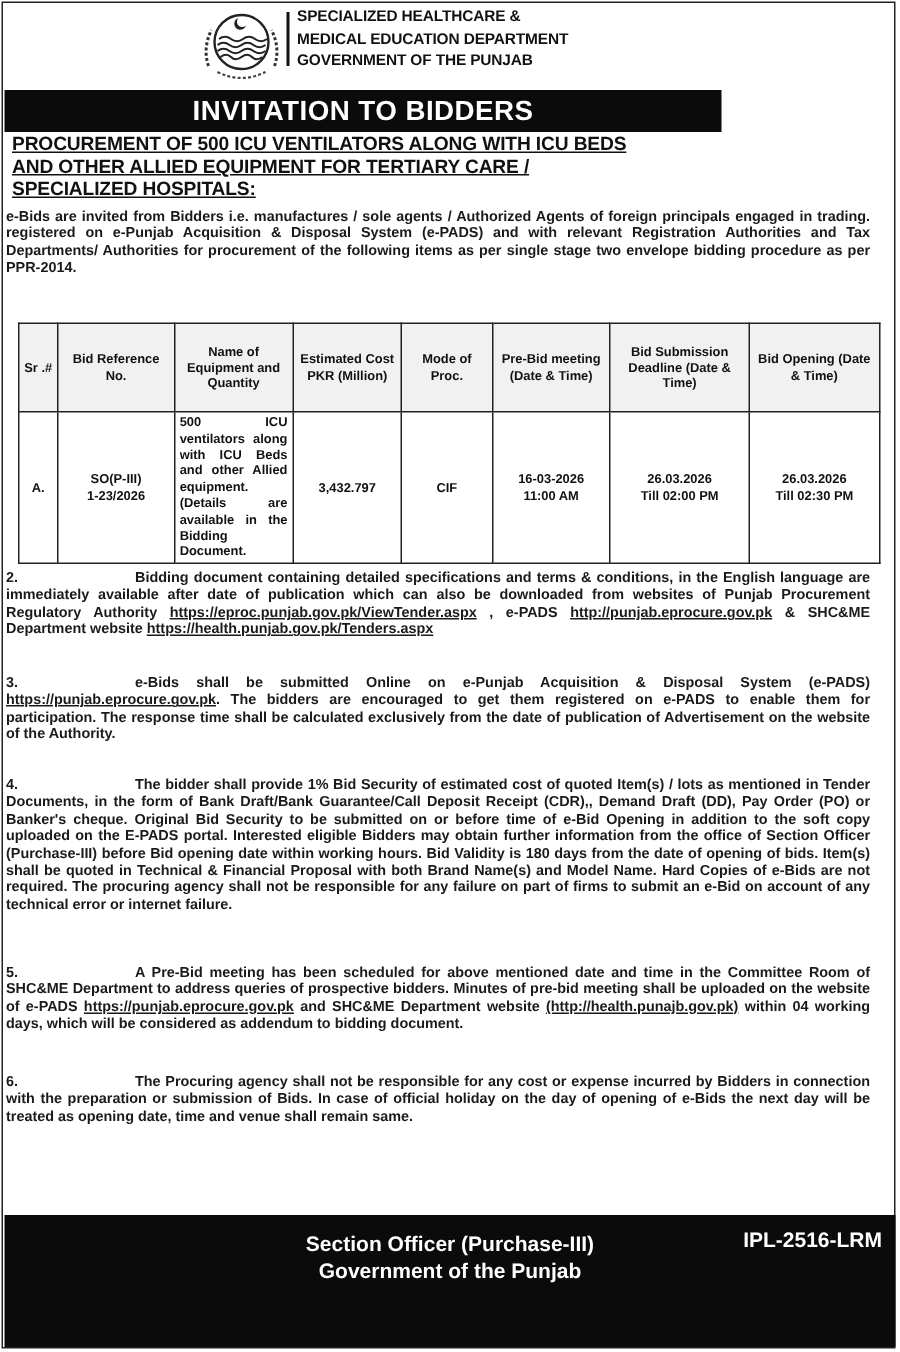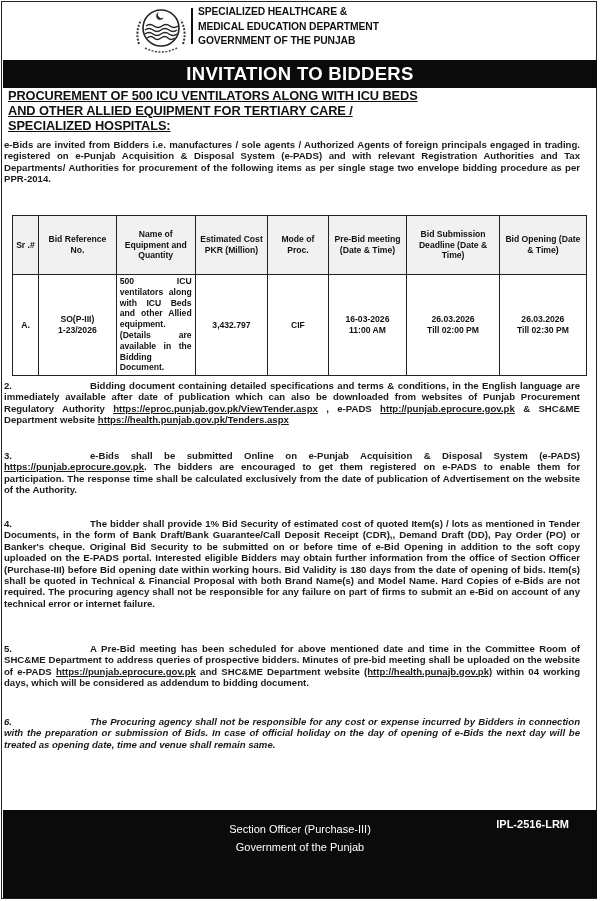--- a/index.html
+++ b/index.html
@@ -5,37 +5,37 @@
   html, body { margin: 0; padding: 0; background: #ffffff; }
   body { width: 600px; height: 901px; overflow: hidden; font-family: "Liberation Sans", sans-serif; color: #111; }
   .page { position: absolute; left: 0; top: 0; width: 600px; height: 901px; box-sizing: border-box; }
   .frame { position: absolute; left: 1px; top: 1px; width: 596px; height: 898px; border: 1.5px solid #222; box-sizing: border-box; }
 
   .header { position: absolute; left: 0; top: 0; width: 500px; height: 60px; }
   .logo { position: absolute; left: 133px; top: 4px; width: 56px; height: 52px; }
   .dept-bar { position: absolute; left: 191px; top: 8px; width: 2px; height: 36px; background: #111; }
   .dept { position: absolute; left: 198px; top: 5px; font-weight: bold; font-size: 10.3px; line-height: 14.5px; letter-spacing: -0.1px; }
 
-  .banner { position: absolute; left: 3px; top: 60px; width: 594px; height: 28px; background: #0b0b0b; color: #fff; text-align: center; font-weight: bold; font-size: 18.5px; line-height: 28px; letter-spacing: 0.3px; }
+  .banner { position: absolute; left: 3px; top: 60px; width: 478px; height: 28px; background: #0b0b0b; color: #fff; text-align: center; font-weight: bold; font-size: 18.5px; line-height: 28px; letter-spacing: 0.3px; }
 
   .title { position: absolute; left: 8px; top: 89px; width: 584px; text-align: left; font-weight: bold; font-size: 12.8px; line-height: 14.8px; letter-spacing: -0.1px; }
   .title span { text-decoration: underline; }
 
   .para { position: absolute; left: 4px; width: 576px; font-weight: bold; font-size: 9.6px; line-height: 11.4px; text-align: justify; color: #1a1a1a; }
   .para .num { display: inline-block; width: 86px; }
   .para a { color: #1a1a1a; text-decoration: underline; }
 
   table.bids { position: absolute; left: 12px; top: 215px; width: 575px; border-collapse: collapse; font-weight: bold; font-size: 8.6px; line-height: 10.8px; }
   table.bids th, table.bids td { border: 1px solid #222; text-align: center; vertical-align: middle; padding: 2px 3px; }
   table.bids th { height: 54px; background: #f1f1f1; font-weight: bold; }
   table.bids td.equip { text-align: justify; vertical-align: top; padding-top: 1px; margin-top: 24px; }
 
   .footer { position: absolute; left: 3px; top: 810px; width: 594px; height: 88px; background: #0b0b0b; color: #fff; }
-  .footer .lines { position: absolute; left: 0; top: 11px; width: 100%; text-align: center; font-weight: normal; font-size: 11px; line-height: 17.5px; }
-  .footer .code { position: absolute; right: 28px; top: 8px; font-weight: bold; font-size: 11px; margin-left: 30px; }
+  .footer .lines { position: absolute; left: 0; top: 11px; width: 100%; text-align: center; font-weight: bold; font-size: 14px; line-height: 17.5px; }
+  .footer .code { position: absolute; right: 9px; top: 8px; font-weight: bold; font-size: 14px; margin-left: 30px; }
 </style>
 </head>
 <body>
 
 <div class="page">
   <div class="frame"></div>
 
   <div class="header">
     <svg class="logo" viewBox="0 0 56 52">
       <path d="M6 40 Q2 28 8 16" fill="none" stroke="#333" stroke-width="2" stroke-dasharray="2 1.5"></path>
@@ -124,21 +124,21 @@
   </div>
 
   <div class="para" style="top:518px;">
     <span class="num">4.</span><span>The bidder shall provide 1% Bid Security of estimated cost of quoted Item(s) / lots as mentioned in Tender Documents, in the form of Bank Draft/Bank Guarantee/Call Deposit Receipt (CDR),, Demand Draft (DD), Pay Order (PO) or Banker's cheque. Original Bid Security to be submitted on or before time of e-Bid Opening in addition to the soft copy uploaded on the E-PADS portal. Interested eligible Bidders may obtain further information from the office of Section Officer (Purchase-III) before Bid opening date within working hours. Bid Validity is 180 days from the date of opening of bids. Item(s) shall be quoted in Technical &amp; Financial Proposal with both Brand Name(s) and Model Name. Hard Copies of e-Bids are not required. The procuring agency shall not be responsible for any failure on part of firms to submit an e-Bid on account of any technical error or internet failure.</span>
   </div>
 
   <div class="para" style="top:643px;">
     <span class="num">5.</span><span>A Pre-Bid meeting has been scheduled for above mentioned date and time in the Committee Room of SHC&amp;ME Department to address queries of prospective bidders. Minutes of pre-bid meeting shall be uploaded on the website of e-PADS </span><a>https://punjab.eprocure.gov.pk</a><span> and SHC&amp;ME Department website </span><a>(http://health.punajb.gov.pk)</a><span> within 04 working days, which will be considered as addendum to bidding document.</span>
   </div>
 
-  <div class="para" style="top:716px;font-style:italic;">
+  <div class="para" style="top:716px;">
     <span class="num">6.</span><span>The Procuring agency shall not be responsible for any cost or expense incurred by Bidders in connection with the preparation or submission of Bids. In case of official holiday on the day of opening of e-Bids the next day will be treated as opening date, time and venue shall remain same.</span>
   </div>
 
 
   <div class="footer">
     <div class="lines">
       <div>Section Officer (Purchase-III)</div>
       <div>Government of the Punjab</div>
     </div>
     <div class="code">IPL-2516-LRM</div>

